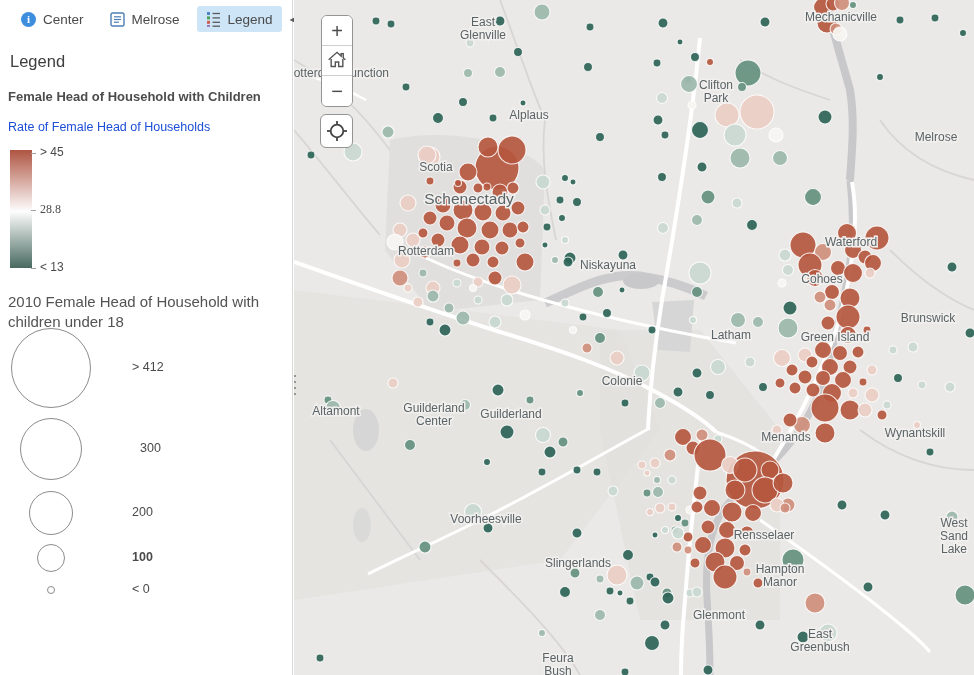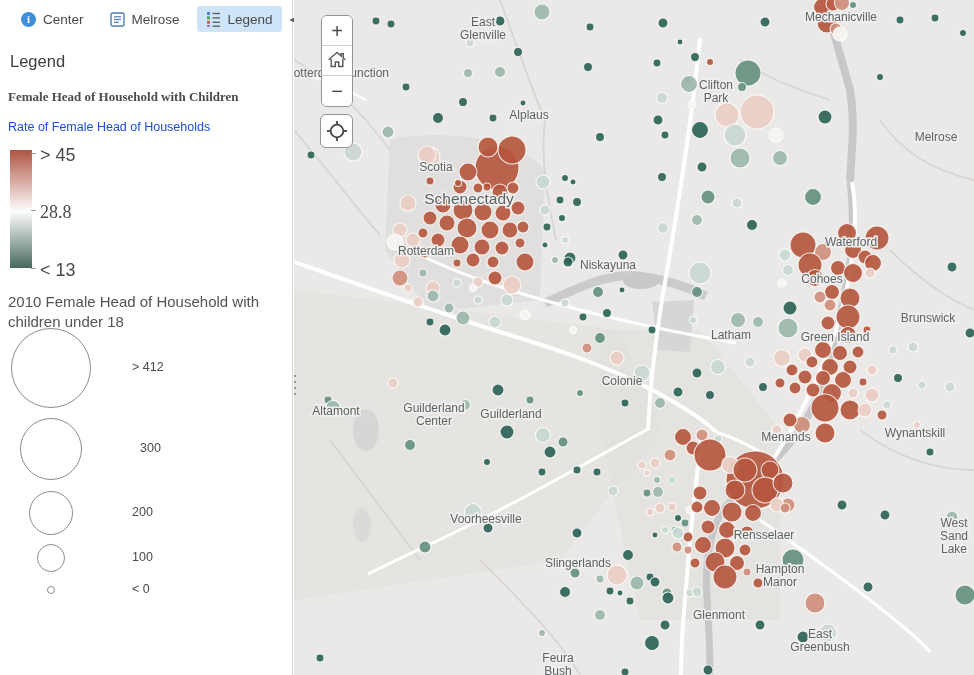--- a/index.html
+++ b/index.html
@@ -10,25 +10,25 @@
            border-right:1px solid #d8d8d8;box-sizing:border-box;}
   .toolbar{height:38px;display:flex;align-items:center;padding-left:12px;}
   .tab{display:flex;align-items:center;gap:7px;font-size:13.5px;color:var(--panel-text,#4a4a4a);
        padding:5px 9px;border-radius:3px;cursor:pointer;margin-right:8px;white-space:nowrap;}
   .tab.active{background:var(--accent,#cde5f7);}
   .ic-info{width:15px;height:15px;border-radius:50%;background:#3e8ede;color:#fff;
            font-size:11px;font-weight:bold;display:flex;align-items:center;justify-content:center;
            font-family:"Liberation Serif",serif;}
   .collapse{margin-left:auto;margin-right:6px;color:#5a5a5a;font-size:12px;cursor:pointer;}
   h2#legend-heading{margin:14px 0 0 10px;font-size:16.5px;font-weight:400;color:#3e3e3e;}
-  h3#layer-title{margin:18px 10px 0 8px;font-size:13px;font-weight:bold;color:#4c4c4c;line-height:1.25;font-family:Liberation Serif, serif;}
+  h3#layer-title{margin:18px 10px 0 8px;font-size:13px;font-weight:bold;color:#4c4c4c;line-height:1.25;}
   .ramp-title{margin:14px 10px 0 8px;font-size:12.5px;color:#1d4ed8;line-height:1.3;}
   .ramp-row{position:relative;height:134px;margin-top:12px;}
   .ramp{position:absolute;left:10px;top:2px;width:22px;height:118px;}
-  .rl{position:absolute;left:40px;font-size:18px;color:#4a4a4a;}
+  .rl{position:absolute;left:40px;font-size:12px;color:#4a4a4a;}
   .rl::before{content:"";position:absolute;left:-9px;top:8px;width:5px;height:1px;background:#a0a0a0;}
   .rl.top{top:-3px;} .rl.mid{top:54px;font-family:Liberation Serif, serif;} .rl.bot{top:112px;}
   .size-title{margin:10px 14px 0 8px;font-size:15px;color:#535353;line-height:1.35;}
   #size-legend{position:relative;height:270px;margin-top:6px;}
   .sl-circle{position:absolute;border:1px solid #8c8c8c;border-radius:50%;box-sizing:border-box;}
   .sl-label{position:absolute;font-size:12.5px;color:#4a4a4a;margin-left:32px;}
   #handle{position:absolute;left:292px;top:367px;width:6px;height:36px;display:flex;
           flex-direction:column;gap:4px;align-items:center;justify-content:center;cursor:col-resize;z-index:5;}
   #handle i{width:2px;height:2px;background:#959595;display:block;}
   
@@ -95,21 +95,21 @@
   </div>
   <div class="size-title">2010 Female Head of Household with children under 18</div>
   <div id="size-legend">
       <div class="sl-circle" style="left: 11px; top: -10px; width: 80px; height: 80px;"></div>
       <div class="sl-label" style="left: 100px; top: 22px;">&gt; 412</div>
       <div class="sl-circle" style="left: 20px; top: 80px; width: 62px; height: 62px;"></div>
       <div class="sl-label" style="left: 108px; top: 103px;">300</div>
       <div class="sl-circle" style="left: 29px; top: 153px; width: 44px; height: 44px;"></div>
       <div class="sl-label" style="left: 100px; top: 167px;">200</div>
       <div class="sl-circle" style="left: 37px; top: 206px; width: 28px; height: 28px;"></div>
-      <div class="sl-label" style="left: 100px; top: 212px;">100</div>
+      <div class="sl-label" style="left: 100px; top: 212px; font-weight: bold;">100</div>
       <div class="sl-circle" style="left: 47px; top: 248px; width: 8px; height: 8px;"></div>
       <div class="sl-label" style="left: 100px; top: 244px;">&lt; 0</div>
     </div>
 </aside>
 
 <div id="handle">
     <i></i>
     <i></i>
     <i></i>
     <i></i>

